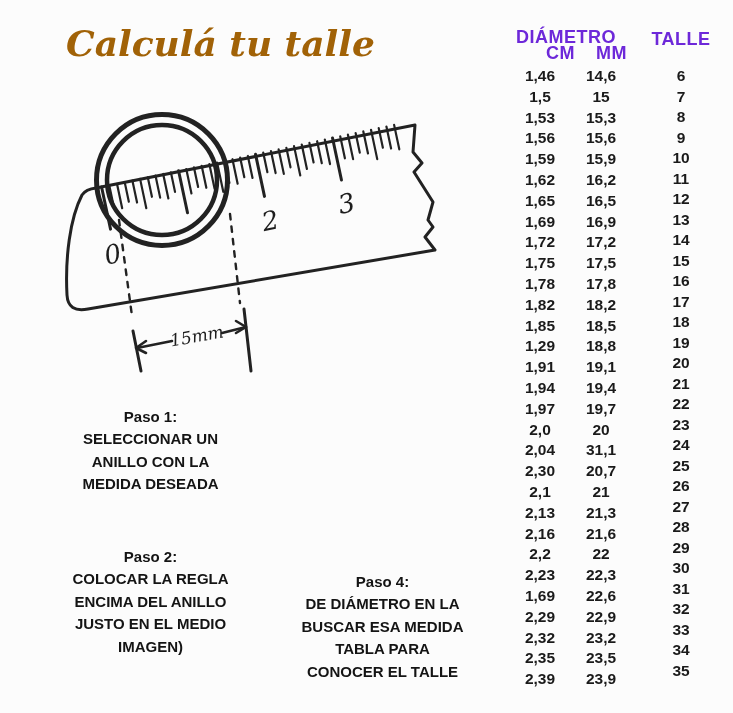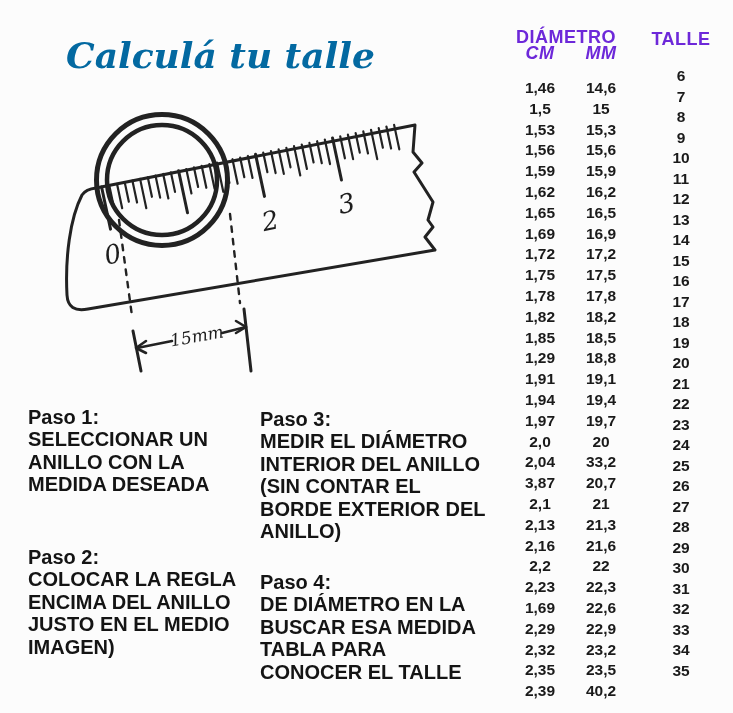--- a/index.html
+++ b/index.html
@@ -3,43 +3,43 @@
 <meta charset="utf-8">
 <style>
   html,body{margin:0;padding:0;background:#e8e8e8;}
   .sheet{
     position:relative;width:733px;height:713px;background:#fcfcfc;
     font-family:"Liberation Sans",sans-serif;color:#1b1b1b;overflow:hidden;
   }
   .title{
     position:absolute;left:66px;top:22px;width:260px;
     font-family:"DejaVu Serif",serif;font-style:italic;font-weight:700;
-    font-size:36px;letter-spacing:0px;color:#0369a1;white-space:nowrap;margin-top:12px;
+    font-size:36px;letter-spacing:0px;color:#a16207;white-space:nowrap;
   }
   .illo{position:absolute;left:40px;top:90px;width:420px;height:300px;}
   .illo .sk{fill:none;stroke:#222;stroke-linecap:round;stroke-linejoin:round;}
   .illo text{font-family:"DejaVu Serif",serif;font-style:italic;fill:#1d1d1d;stroke:none;}
 
   .step{
-    position:absolute;width:245px;text-align:left;
-    font-weight:bold;font-size:20px;line-height:22.4px;color:#141414;
+    position:absolute;width:245px;text-align:center;
+    font-weight:bold;font-size:15px;line-height:22.4px;color:#141414;
   }
   .step div{white-space:nowrap;}
 
   .hdr{position:absolute;font-weight:bold;font-size:18px;color:#6d28d9;}
   .diam-group-hdr{left:505px;top:27px;width:122px;text-align:center;letter-spacing:.5px;}
   .sub-hdr{left:505px;top:43px;width:122px;display:grid;grid-template-columns:70px 52px;}
-  .sub-hdr span{text-align:center;letter-spacing:.5px;font-style:italic;}
+  .sub-hdr span{text-align:right;letter-spacing:.5px;}
   .talle-hdr{left:625px;top:29px;width:112px;text-align:center;letter-spacing:.5px;}
 
   .diam-col{
     position:absolute;left:505px;top:66px;display:grid;grid-template-columns:70px 52px;
     grid-auto-rows:20.8px;font-weight:bold;font-size:15.5px;color:#1a1a1a;
   }
-  .diam-col .cell{text-align:center;line-height:20.8px;margin-top:12px;}
+  .diam-col .cell{text-align:center;line-height:20.8px;}
   .drow{display:contents;}
   .talle-col{
     position:absolute;left:625px;top:66px;width:112px;
     font-weight:bold;font-size:15.5px;color:#1a1a1a;
   }
   .talle-col .trow{height:20.5px;line-height:20.5px;text-align:center;}
 </style>
 </head>
 <body>
 
@@ -129,28 +129,20 @@
   </div>
 
   <div class="step" style="left:28px;top:546px">
     <div>Paso 2:</div>
     <div>COLOCAR LA REGLA</div>
     <div>ENCIMA DEL ANILLO</div>
     <div>JUSTO EN EL MEDIO</div>
     <div>IMAGEN)</div>
   </div>
 
-  <div class="step" style="left:260px;top:408px">
-    <div>Paso 3:</div>
-    <div>MEDIR EL DIÁMETRO</div>
-    <div>INTERIOR DEL ANILLO</div>
-    <div>(SIN CONTAR EL</div>
-    <div>BORDE EXTERIOR DEL</div>
-    <div>ANILLO)</div>
-  </div>
 
   <div class="step" style="left:260px;top:571px">
     <div>Paso 4:</div>
     <div>DE DIÁMETRO EN LA</div>
     <div>BUSCAR ESA MEDIDA</div>
     <div>TABLA PARA</div>
     <div>CONOCER EL TALLE</div>
   </div>
 
   <div class="hdr diam-group-hdr">DIÁMETRO</div>
@@ -172,32 +164,32 @@
       <div class="drow"><div class="cell">1,72</div><div class="cell">17,2</div></div>
       <div class="drow"><div class="cell">1,75</div><div class="cell">17,5</div></div>
       <div class="drow"><div class="cell">1,78</div><div class="cell">17,8</div></div>
       <div class="drow"><div class="cell">1,82</div><div class="cell">18,2</div></div>
       <div class="drow"><div class="cell">1,85</div><div class="cell">18,5</div></div>
       <div class="drow"><div class="cell">1,29</div><div class="cell">18,8</div></div>
       <div class="drow"><div class="cell">1,91</div><div class="cell">19,1</div></div>
       <div class="drow"><div class="cell">1,94</div><div class="cell">19,4</div></div>
       <div class="drow"><div class="cell">1,97</div><div class="cell">19,7</div></div>
       <div class="drow"><div class="cell">2,0</div><div class="cell">20</div></div>
-      <div class="drow"><div class="cell">2,04</div><div class="cell">33,2</div></div>
-      <div class="drow"><div class="cell">3,87</div><div class="cell">20,7</div></div>
+      <div class="drow"><div class="cell">2,04</div><div class="cell">31,1</div></div>
+      <div class="drow"><div class="cell">2,30</div><div class="cell">20,7</div></div>
       <div class="drow"><div class="cell">2,1</div><div class="cell">21</div></div>
       <div class="drow"><div class="cell">2,13</div><div class="cell">21,3</div></div>
       <div class="drow"><div class="cell">2,16</div><div class="cell">21,6</div></div>
       <div class="drow"><div class="cell">2,2</div><div class="cell">22</div></div>
       <div class="drow"><div class="cell">2,23</div><div class="cell">22,3</div></div>
       <div class="drow"><div class="cell">1,69</div><div class="cell">22,6</div></div>
       <div class="drow"><div class="cell">2,29</div><div class="cell">22,9</div></div>
       <div class="drow"><div class="cell">2,32</div><div class="cell">23,2</div></div>
       <div class="drow"><div class="cell">2,35</div><div class="cell">23,5</div></div>
-      <div class="drow"><div class="cell">2,39</div><div class="cell">40,2</div></div>
+      <div class="drow"><div class="cell">2,39</div><div class="cell">23,9</div></div>
     </div>
   <div class="talle-col">
       <div class="trow">6</div>
       <div class="trow">7</div>
       <div class="trow">8</div>
       <div class="trow">9</div>
       <div class="trow">10</div>
       <div class="trow">11</div>
       <div class="trow">12</div>
       <div class="trow">13</div>

